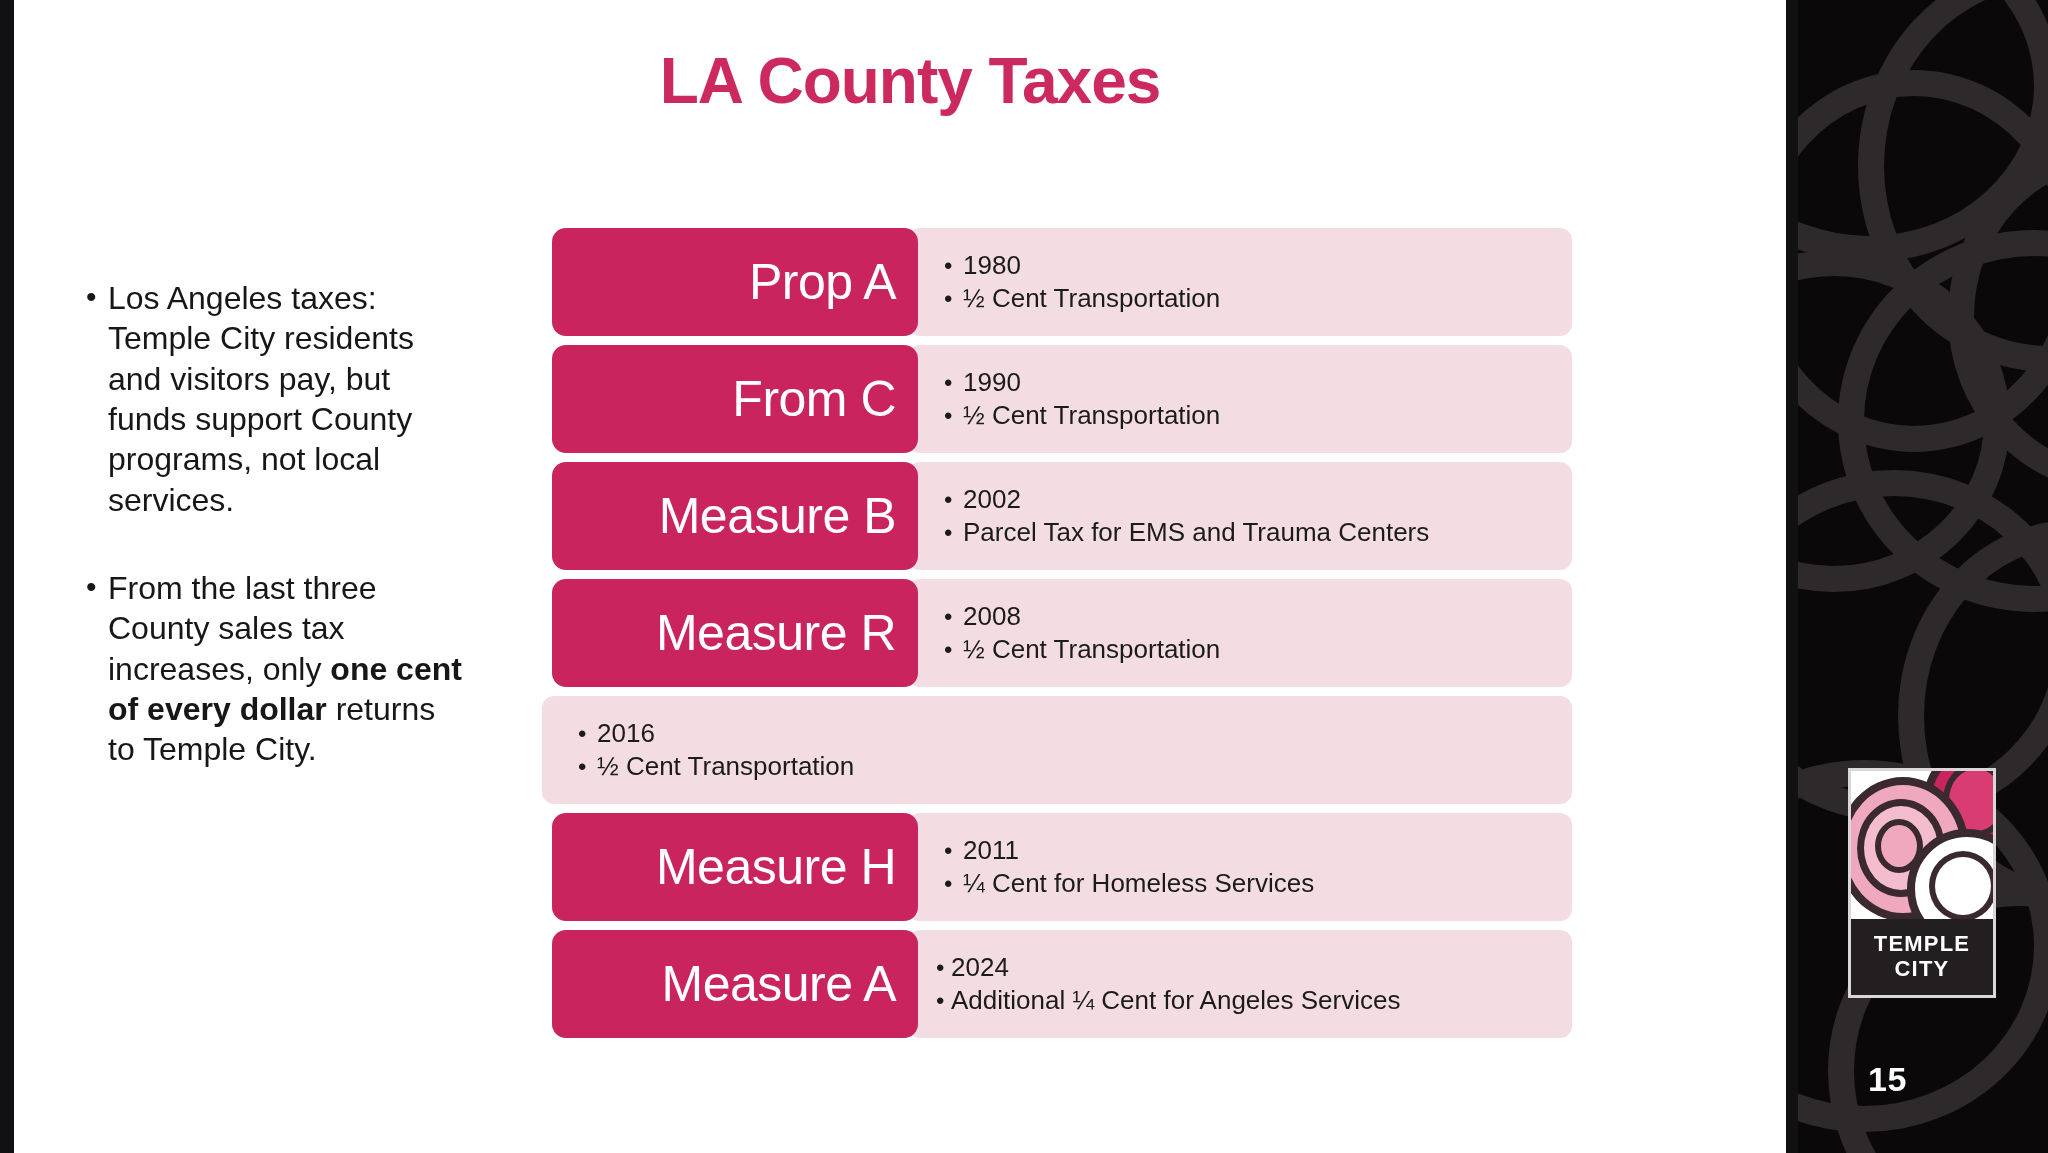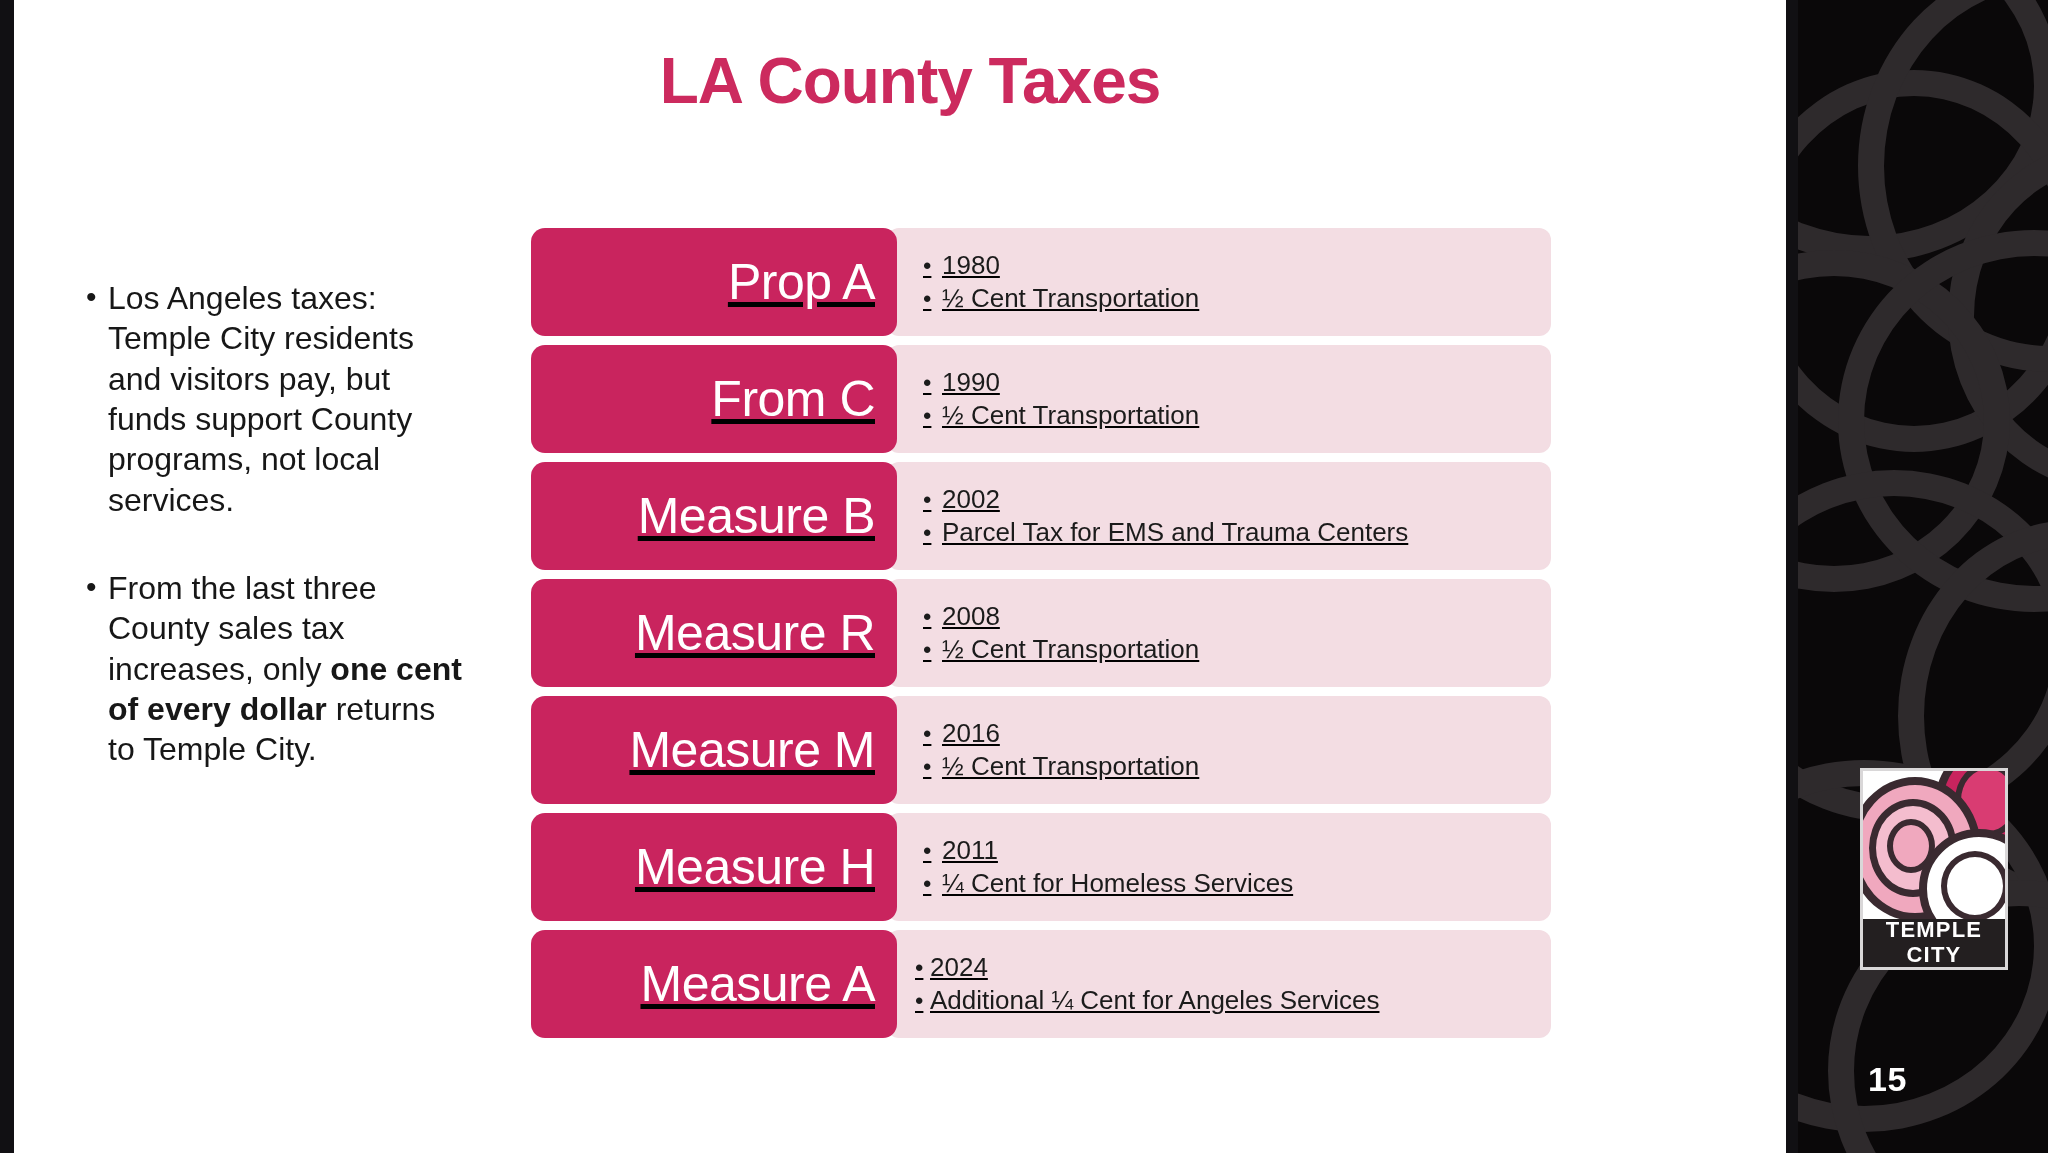--- a/index.html
+++ b/index.html
@@ -95,23 +95,22 @@
   }
   .left-bullet .text {
     flex: 1 1 auto;
   }
   .left-bullet b { font-weight: bold; }
 
   
   #measures {
     position: absolute;
     top: 228px;
-    left: 531px;
+    left: 552px;
     width: 1020px;
-    text-decoration: underline;
   }
   .measure-row {
     position: relative;
     display: flex;
     align-items: stretch;
     margin-bottom: 9px;
     height: 108px;
   }
   .measure-label {
     position: relative;
@@ -156,26 +155,25 @@
   }
   .measure-desc.tight .desc-line .dot { width: 15px; }
   .desc-line .txt { flex: 1 1 auto; }
 
   
   #logo {
     position: absolute;
     left: 1848px;
     top: 768px;
     width: 148px;
-    height: 202px;
+    height: 230px;
     border: 3px solid #d9d7d8;
     box-sizing: border-box;
     background: #7dd3fc;
     overflow: hidden;
-    margin-left: 12px;
   }
   #logo .roses {
     position: relative;
     width: 100%;
     height: 148px;
     background: #ffffff;
     overflow: hidden;
   }
   #logo .rose {
     position: absolute;
@@ -307,21 +305,20 @@
             <span class="dot">•</span>
             <span class="txt">2008</span>
           </div>
           <div class="desc-line">
             <span class="dot">•</span>
             <span class="txt">½ Cent Transportation</span>
           </div>
         </div>
       </div>
       <div class="measure-row">
-        <div class="measure-label">Measure M</div>
         <div class="measure-desc">
           <div class="desc-line">
             <span class="dot">•</span>
             <span class="txt">2016</span>
           </div>
           <div class="desc-line">
             <span class="dot">•</span>
             <span class="txt">½ Cent Transportation</span>
           </div>
         </div>

